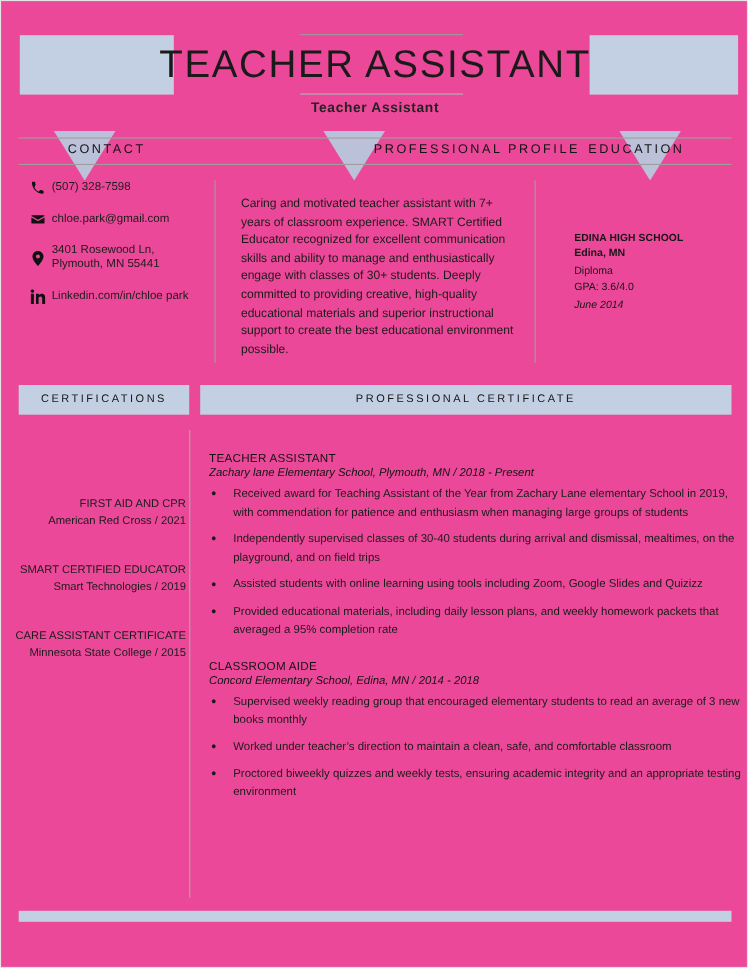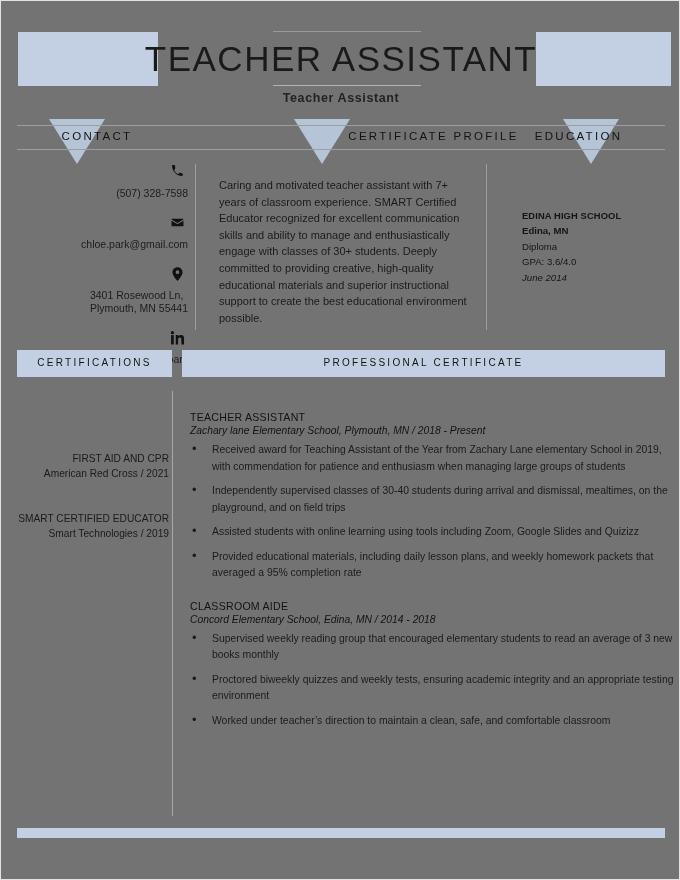--- a/index.html
+++ b/index.html
@@ -5,21 +5,21 @@
   html,body{margin:0;padding:0;}
   body{
     width:680px;height:880px;
     background:#e8e8e8;
     font-family:"Liberation Sans", sans-serif;
     -webkit-font-smoothing:antialiased;
   }
   #page{
     position:relative;
     width:680px;height:880px;
-    background:#737373;
+    background:#ec4899;
     box-sizing:border-box;
     border:1px solid #e3e3e3;
     overflow:hidden;
   }
 
   
   .hdr-block{
     position:absolute;
     background:#c3d0e3;
   }
@@ -82,21 +82,21 @@
   #lbl-profile{left:195px;width:475px;text-align:center;}
   #lbl-education{left:480px;width:195px;text-align:center;}
 
   
   #div-upper-1{position:absolute;left:194px;top:163px;width:1px;height:166px;background:#9e9e9e;}
   #div-upper-2{position:absolute;left:485px;top:163px;width:1px;height:166px;background:#9e9e9e;}
 
   
   #contact-list{position:absolute;left:22px;top:163px;width:165px;}
   .contact-row{
-    display:flex;align-items:flex-end;margin-bottom:15px;flex-direction:column;
+    display:flex;align-items:center;margin-bottom:15px;
   }
   .contact-ico{
     width:22px;flex:0 0 22px;
     display:flex;align-items:flex-start;justify-content:center;
     padding-top:1px;
   }
   .contact-ico svg{display:block;}
   .contact-txt{
     font-size:10.5px;line-height:13px;color:#1d1d1d;
     padding-left:2px;
@@ -178,21 +178,21 @@
   <div id="doc-title">TEACHER ASSISTANT</div>
   <div id="title-rule-bottom"></div>
   <div id="doc-subtitle">Teacher Assistant</div>
 
   <div class="tri" id="tri-contact"></div>
   <div class="tri" id="tri-profile"></div>
   <div class="tri" id="tri-education"></div>
   <div id="band-rule-top"></div>
   <div id="band-rule-bottom"></div>
   <div class="band-label" id="lbl-contact">CONTACT</div>
-  <div class="band-label" id="lbl-profile">CERTIFICATE PROFILE</div>
+  <div class="band-label" id="lbl-profile">PROFESSIONAL PROFILE</div>
   <div class="band-label" id="lbl-education">EDUCATION</div>
 
   <div id="div-upper-1"></div>
   <div id="div-upper-2"></div>
 
   <div id="contact-list">
     <div class="contact-row">
       <span class="contact-ico">
         <svg width="12" height="12" viewBox="0 0 24 24" fill="#111">
             <path d="M6.6 10.8c1.7 3.4 4.2 5.9 7.6 7.6l2.5-2.5c.3-.3.8-.4 1.2-.3 1.3.5 2.8.7 4.1.7.7 0 1.2.5 1.2 1.2V21c0 .7-.5 1.2-1.2 1.2C11.5 22.2 2 12.7 2 1.2 2 .5 2.5 0 3.2 0h3.5C7.4 0 8 .5 8 1.2c0 1.4.2 2.8.7 4.1.1.4 0 .9-.3 1.2L6.6 10.8z"></path>
@@ -247,40 +247,44 @@
   <div id="div-lower"></div>
 
   <div id="certs-col">
       <div class="cert-item">
         <span class="cert-title">FIRST AID AND CPR</span>
         <span class="cert-issuer">American Red Cross / 2021</span>
       </div>
       <div class="cert-item">
         <span class="cert-title">SMART CERTIFIED EDUCATOR</span>
         <span class="cert-issuer">Smart Technologies / 2019</span>
+      </div>
+      <div class="cert-item">
+        <span class="cert-title">CARE ASSISTANT CERTIFICATE</span>
+        <span class="cert-issuer">Minnesota State College / 2015</span>
       </div>
     </div>
 
   <div id="exp-col">
       <div class="job">
         <div class="job-title">TEACHER ASSISTANT</div>
         <div class="job-meta">Zachary lane Elementary  School, Plymouth, MN / 2018 - Present</div>
         <ul class="bullets">
           <li>Received award for Teaching Assistant of the Year from Zachary Lane elementary School in 2019, with commendation for patience and enthusiasm when managing large groups of students</li>
           <li>Independently supervised classes of 30-40 students during arrival and dismissal, mealtimes, on the playground, and on field trips</li>
           <li>Assisted students with online learning using tools including Zoom, Google Slides and Quizizz</li>
           <li>Provided educational materials, including daily lesson plans, and weekly homework packets that averaged a 95% completion rate</li>
         </ul>
       </div>
       <div class="job-gap"></div>
       <div class="job">
         <div class="job-title">CLASSROOM AIDE</div>
         <div class="job-meta">Concord Elementary School, Edina, MN / 2014 - 2018</div>
         <ul class="bullets">
           <li>Supervised weekly reading group that encouraged elementary students to read an average of 3 new books monthly</li>
+          <li>Worked under teacher’s direction to maintain a clean, safe, and comfortable classroom</li>
           <li>Proctored biweekly quizzes and weekly tests, ensuring academic integrity and an appropriate testing environment</li>
-          <li>Worked under teacher’s direction to maintain a clean, safe, and comfortable classroom</li>
         </ul>
       </div>
     </div>
 
   <div id="footer-bar"></div>
 </div>
 
 </body></html>

